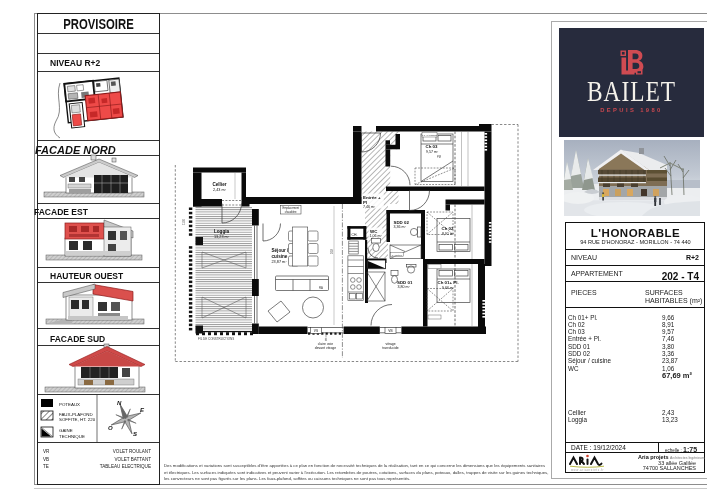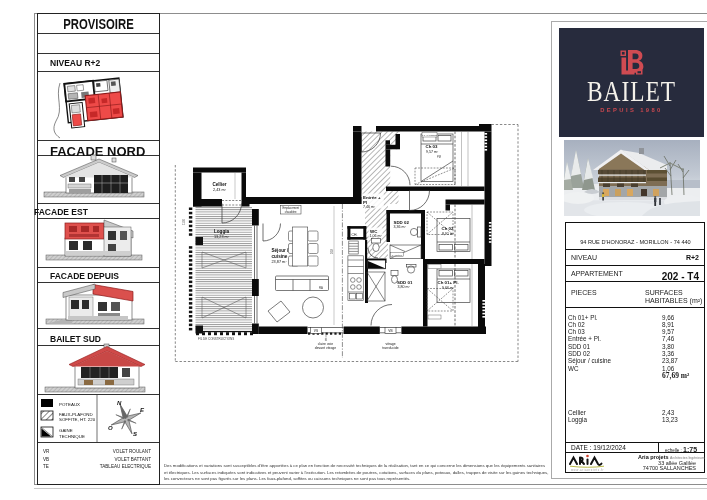--- a/index.html
+++ b/index.html
@@ -37,24 +37,24 @@
   <div class="abs" style="left:14px;top:218px;width:121px;height:1px;background:#333;"></div>
   <div class="abs" style="left:14px;top:267px;width:121px;height:1px;background:#333;"></div>
   <div class="abs" style="left:14px;top:282px;width:121px;height:1px;background:#333;"></div>
   <div class="abs" style="left:14px;top:328px;width:121px;height:1px;background:#333;"></div>
   <div class="abs" style="left:14px;top:345px;width:121px;height:1px;background:#333;"></div>
   <div class="abs" style="left:14px;top:394px;width:121px;height:1px;background:#333;"></div>
   <div class="abs" style="left:14px;top:442px;width:121px;height:1px;background:#333;"></div>
 
   <div class="abs sbhead" style="left:14px;top:15.5px;width:121px;text-align:center;font-size:14.5px;letter-spacing:0;transform:scaleX(0.78);transform-origin:50% 50%;">PROVISOIRE</div>
   <div class="abs sbhead" style="left:26px;top:58px;font-size:8.5px;">NIVEAU R+2</div>
-  <div class="abs sbhead" style="left:26px;top:144px;font-size:13px;">FACADE NORD</div>
+  <div class="abs sbhead" style="left:11px;top:144px;font-size:11px;font-style:italic;">FACADE NORD</div>
   <div class="abs sbhead" style="left:10px;top:207px;font-size:8.5px;">FACADE EST</div>
-  <div class="abs sbhead" style="left:26px;top:271px;font-size:8.5px;">FACADE DEPUIS</div>
-  <div class="abs sbhead" style="left:26px;top:334px;font-size:8.5px;">BAILET SUD</div>
+  <div class="abs sbhead" style="left:26px;top:271px;font-size:8.5px;">HAUTEUR OUEST</div>
+  <div class="abs sbhead" style="left:26px;top:334px;font-size:8.5px;">FACADE SUD</div>
 
   <svg class="abs" style="left:14px;top:71px;" width="121" height="413" viewBox="0 0 121 413">
     <defs>
       <pattern id="hleg" width="4" height="4" patternUnits="userSpaceOnUse" patternTransform="rotate(45)">
         <rect width="4" height="4" fill="#fff"></rect>
           <line x1="0" y1="0" x2="0" y2="4" stroke="#222" stroke-width="1.1"></line>
       </pattern>
       <pattern id="gr" width="3" height="3" patternUnits="userSpaceOnUse" patternTransform="rotate(45)">
         <rect width="3" height="3" fill="#cfcfcf"></rect>
           <line x1="0" y1="0" x2="0" y2="3" stroke="#8a8a8a" stroke-width="0.7"></line>
@@ -279,20 +279,21 @@
       <rect x="90" y="58" width="2.4" height="4" fill="#3d4147"></rect>
       <rect x="90.3" y="62" width="1.8" height="4" fill="#2e3135"></rect>
       <circle cx="91.2" cy="57" r="1.1" fill="#4a4a4a"></circle>
       <rect x="95" y="58" width="2" height="7" fill="#51555b"></rect>
 
       <path d="M78,76 C85,68 95,64 120,62 L136,61 L136,76 Z" fill="#dfe3e7"></path>
     </g>
   </svg>
   <div class="abs" id="rtable"></div>
 
+  <div class="abs" style="left:542px;top:227px;width:139px;text-align:center;font-weight:bold;font-size:11.5px;letter-spacing:.5px;color:#111;">L'HONORABLE</div>
   <div class="abs" style="left:542px;top:238.5px;width:139px;text-align:center;font-size:5.6px;color:#222;">94 RUE D'HONORAZ - MORILLON - 74 440</div>
   <div class="abs" style="left:542px;top:249px;width:139px;height:1px;background:#111;"></div>
   <div class="abs lbl" style="left:547px;top:254px;">NIVEAU</div>
   <div class="abs val" style="left:542px;top:254px;width:133px;text-align:right;">R+2</div>
   <div class="abs" style="left:542px;top:265px;width:139px;height:1px;background:#111;"></div>
   <div class="abs lbl" style="left:547px;top:270px;">APPARTEMENT</div>
   <div class="abs val" style="left:542px;top:270.5px;width:133px;text-align:right;font-size:10px;">202 - T4</div>
   <div class="abs" style="left:542px;top:281px;width:139px;height:1px;background:#111;"></div>
   <div class="abs lbl" style="left:547px;top:289px;">PIECES</div>
   <div class="abs lbl" style="left:621px;top:289px;width:58px;line-height:7.5px;">SURFACES HABITABLES (m²)</div>
@@ -301,21 +302,21 @@
   <div class="abs" style="left:544px;top:313.5px;width:133px;font-size:6.3px;color:#1a1a1a;line-height:7.3px;">
     <div>Ch 01+ Pl.<span style="position:absolute;left:94px;">9,66</span></div>
     <div>Ch 02<span style="position:absolute;left:94px;">8,91</span></div>
     <div>Ch 03<span style="position:absolute;left:94px;">9,57</span></div>
     <div>Entrée + Pl.<span style="position:absolute;left:94px;">7,46</span></div>
     <div>SDD 01<span style="position:absolute;left:94px;">3,80</span></div>
     <div>SDD 02<span style="position:absolute;left:94px;">3,36</span></div>
     <div>Séjour / cuisine<span style="position:absolute;left:94px;">23,87</span></div>
     <div>WC<span style="position:absolute;left:94px;">1,06</span></div>
     <div style="height:8.5px;">
-        <span style="position:absolute;left:94px;font-weight:bold;font-size:7.5px;font-family:Liberation Serif, serif;">67,69 m²</span>
+        <span style="position:absolute;left:94px;font-weight:bold;font-size:7.5px;">67,69 m²</span>
       </div>
   </div>
   <div class="abs" style="left:544px;top:409px;width:133px;font-size:6.3px;color:#1a1a1a;line-height:7.3px;">
     <div>Cellier<span style="position:absolute;left:94px;">2,43</span></div>
     <div>Loggia<span style="position:absolute;left:94px;">13,23</span></div>
   </div>
 
   <div class="abs" style="left:542px;top:442px;width:139px;height:1px;background:#111;"></div>
   <div class="abs" style="left:634px;top:442px;width:1px;height:10px;background:#111;"></div>
   <div class="abs" style="left:547px;top:444px;font-size:6.5px;color:#111;">DATE : 19/12/2024</div>

